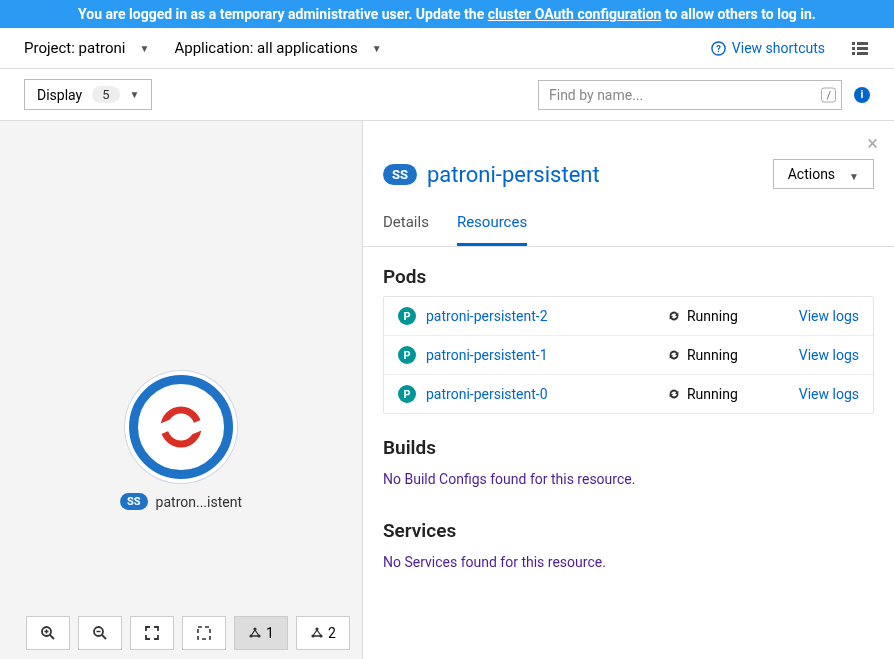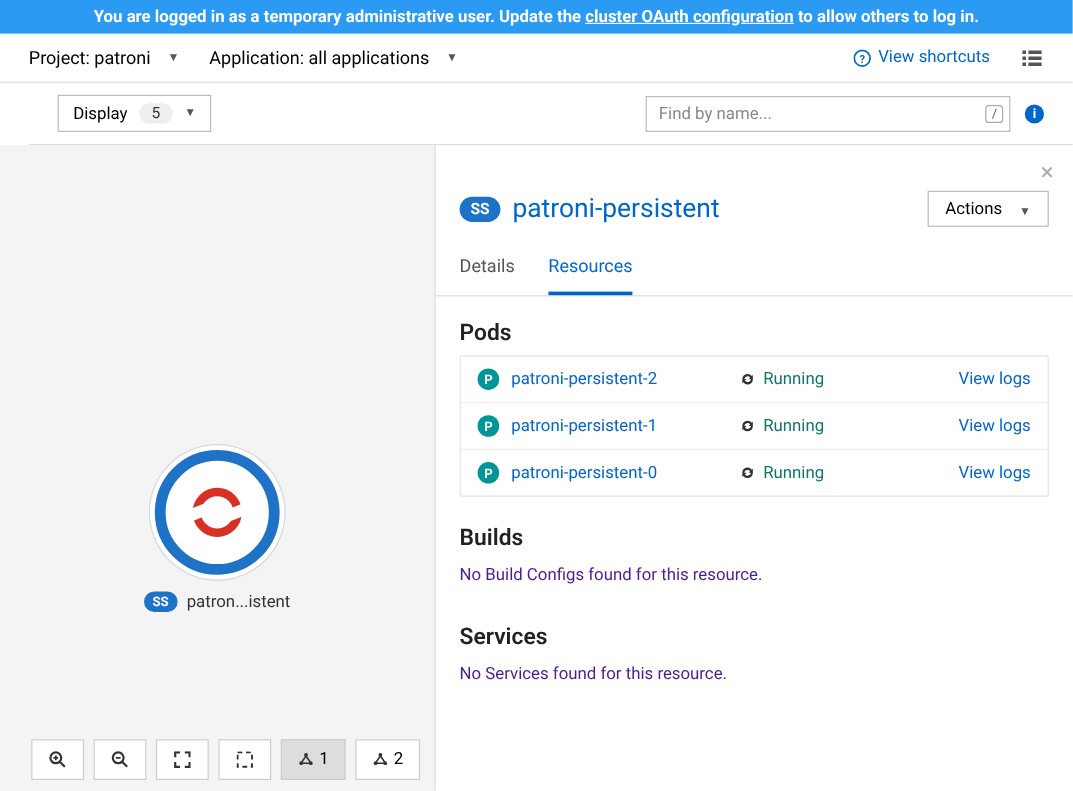--- a/index.html
+++ b/index.html
@@ -8,21 +8,21 @@
 .banner { background: #2b9af3; color: #fff; text-align: center; padding: 6px 10px; font-size: 14px; font-weight: bold; }
 .banner a { color: #fff; text-decoration: underline; }
 
 .toolbar { display: flex; align-items: center; padding: 10px 24px; border-bottom: 1px solid #ddd; gap: 25px; }
 .toolbar .dd { display: flex; align-items: center; gap: 14px; cursor: pointer; font-size: 15px; }
 .toolbar .dd .caret { font-size: 10px; color: #555; }
 .toolbar .spacer { flex: 1; }
 .shortcuts { color: #0066cc; display: flex; align-items: center; gap: 6px; font-size: 14px; cursor: pointer; }
 .list-icon { width: 20px; height: 20px; cursor: pointer; color: #555; }
 
-.filterbar { display: flex; align-items: center; padding: 10px 24px; border-bottom: 1px solid #ddd; gap: 12px; margin-left: 24px; }
+.filterbar { display: flex; align-items: center; padding: 10px 24px; border-bottom: 1px solid #ddd; gap: 12px; }
 .display-btn { display: flex; align-items: center; gap: 10px; border: 1px solid #bbb; padding: 6px 12px; cursor: pointer; font-size: 14px; background: #fff; }
 .display-btn .pill { background: #eee; border-radius: 10px; padding: 1px 10px; font-size: 13px; color: #333; }
 .filterbar .spacer { flex: 1; }
 .searchwrap { position: relative; }
 .search { border: 1px solid #bbb; padding: 6px 30px 6px 10px; font-size: 14px; width: 304px; }
 .search::placeholder { color: #888; }
 .slash { position: absolute; right: 6px; top: 50%; transform: translateY(-50%); border: 1px solid #aaa; border-radius: 3px; font-size: 11px; padding: 0 4px; color: #666; background: #fff; }
 .info-icon { width: 16px; height: 16px; border-radius: 50%; background: #0066cc; color: #fff; font-size: 11px; font-weight: bold; display: flex; align-items: center; justify-content: center; cursor: pointer; }
 
 .content { display: flex; height: 543px; }
@@ -50,21 +50,21 @@
 
 .section { padding: 18px 20px 4px 20px; }
 .section h3 { font-size: 19px; font-weight: 600; margin-bottom: 8px; color: #222; }
 .empty { color: #4c1d95; font-size: 14px; padding: 4px 0 10px 0; }
 
 .pod-list { border: 1px solid #e4e4e4; border-radius: 2px; }
 .pod-row { display: flex; align-items: center; padding: 10px 14px; border-bottom: 1px solid #eee; gap: 10px; font-size: 14px; }
 .pod-row:last-child { border-bottom: none; }
 .p-badge { width: 18px; height: 18px; border-radius: 50%; background: #009596; color: #fff; font-size: 11px; font-weight: bold; display: flex; align-items: center; justify-content: center; }
 .pod-name { color: #0066cc; cursor: pointer; flex: 0 0 180px; }
-.pod-status { display: flex; align-items: center; gap: 6px; flex: 1; color: #0f766e; }
+.pod-status { display: flex; align-items: center; gap: 6px; flex: 1; color: #000000; justify-content: center; }
 .sync-icon { width: 14px; height: 14px; }
 .view-logs { color: #0066cc; cursor: pointer; }
 </style>
 </head>
 <body>
 
 <div class="banner">
   <span>You are logged in as a temporary administrative user. Update the </span>
   <a href="#">cluster OAuth configuration</a>
   <span> to allow others to log in.</span>

